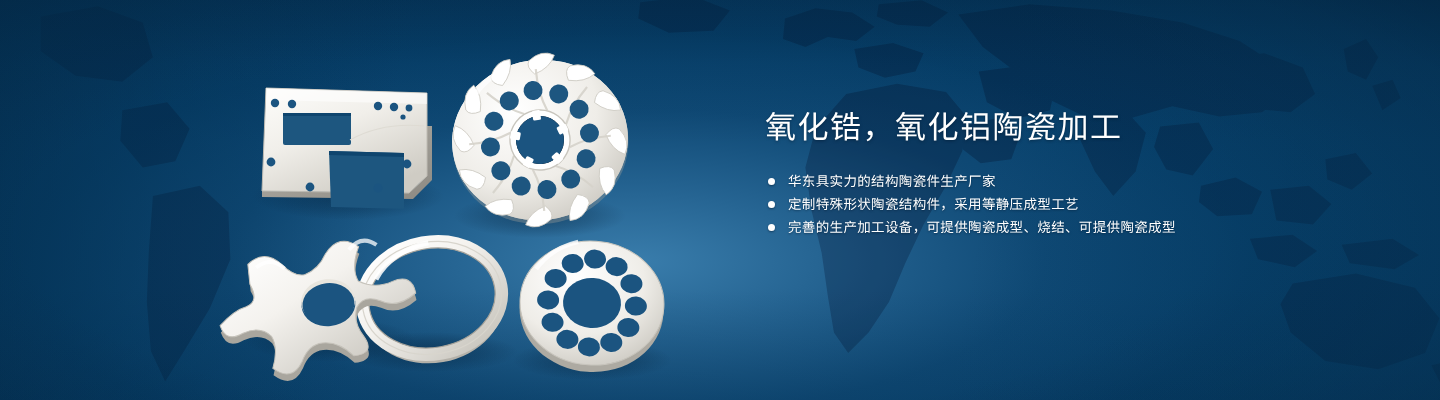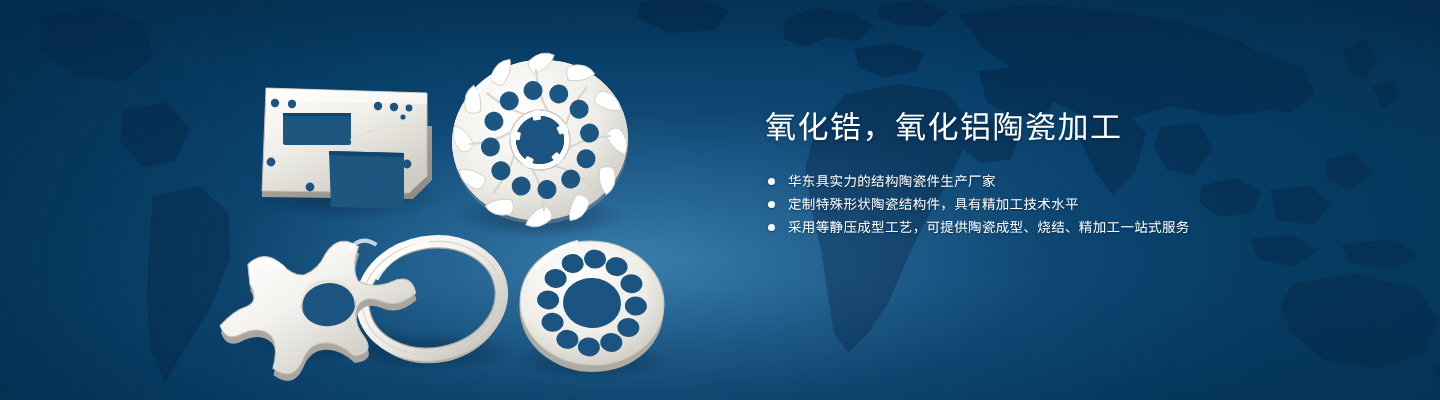--- a/index.html
+++ b/index.html
@@ -382,22 +382,22 @@
   <div class="copy">
     <h1 class="headline">氧化锆，氧化铝陶瓷加工</h1>
 
     <ul class="bullets">
       <li class="bullet-item">
         <span class="bullet-dot"></span>
         <span class="bullet-text">华东具实力的结构陶瓷件生产厂家</span>
       </li>
       <li class="bullet-item">
         <span class="bullet-dot"></span>
-        <span class="bullet-text">定制特殊形状陶瓷结构件，具有精加工技术水平</span>
+        <span class="bullet-text">定制特殊形状陶瓷结构件，采用等静压成型工艺</span>
       </li>
       <li class="bullet-item">
         <span class="bullet-dot"></span>
-        <span class="bullet-text">采用等静压成型工艺，可提供陶瓷成型、烧结、精加工一站式服务</span>
+        <span class="bullet-text">完善的生产加工设备，可提供陶瓷成型、烧结、可提供陶瓷成型</span>
       </li>
     </ul>
   </div>
 
 </div>
 
 </body></html>

